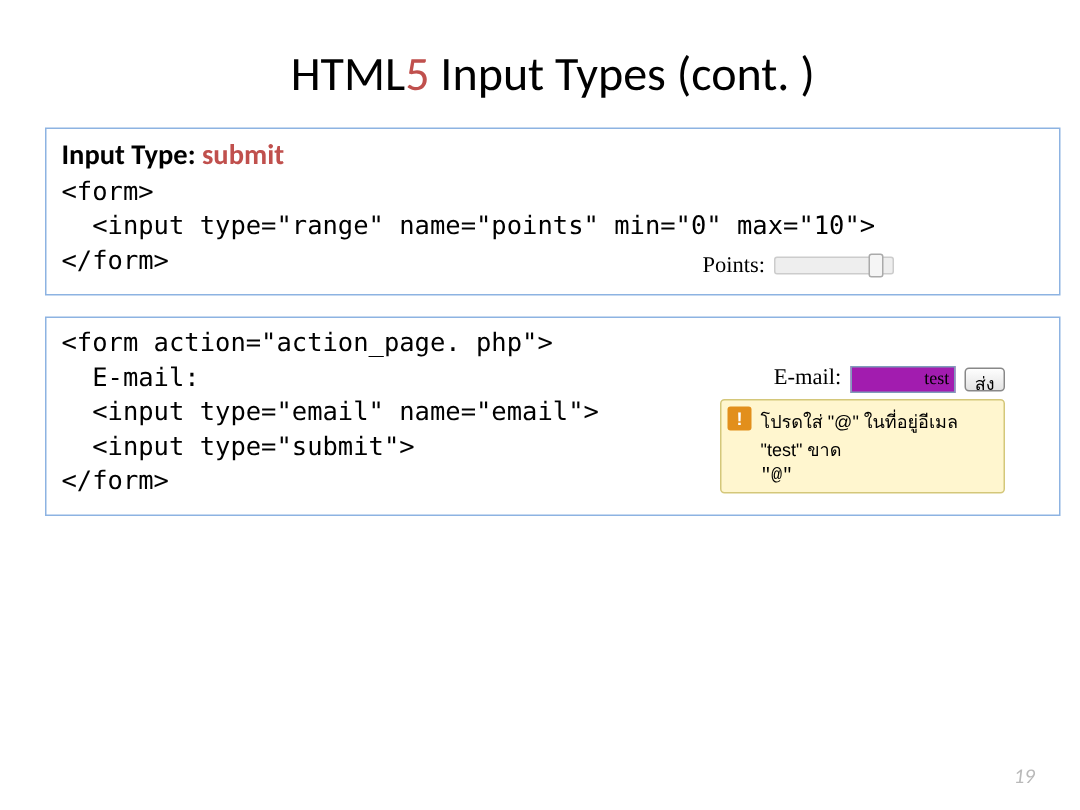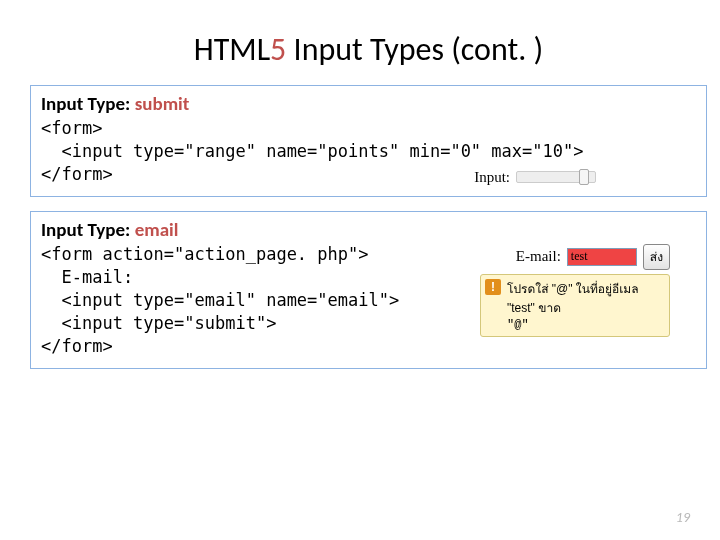--- a/index.html
+++ b/index.html
@@ -67,24 +67,25 @@
     background: #f5f5f5;
     border: 1px solid #aaa;
     border-radius: 2px;
   }
   .textin {
     width: 70px; height: 18px;
     border: 1px solid #7f9db9;
     font-family: "Times New Roman", serif;
     font-size: 12px;
     padding: 0 3px;
-    background: #ef4444;
+    background: #a21caf;
+    text-align: right;
   }
   .ybtn {
-    height: 26px;
+    height: 16px;
     border: 1px solid #888;
     border-radius: 3px;
     background: linear-gradient(#fefefe,#e3e3e3);
     font-size: 12px;
     font-family: Liberation Mono, monospace;
     padding: 0 6px;
   }
   .tooltip {
     background: #fff6cf;
     border: 1px solid #d4c77a;
@@ -128,31 +129,28 @@
   </h1>
 
   <div class="box">
     <div class="sect-title">
       <span>Input Type: </span><span class="kw">submit</span>
     </div>
     <pre class="code">&lt;form&gt;
   &lt;input type="range" name="points" min="0" max="10"&gt;
 &lt;/form&gt;</pre>
     <div class="render render-range">
-      <span>Input:</span>
+      <span>Points:</span>
       <span class="slider">
         <span class="thumb"></span>
       </span>
     </div>
   </div>
 
   <div class="box">
-    <div class="sect-title">
-      <span>Input Type: </span><span class="kw">email</span>
-    </div>
     <pre class="code">&lt;form action="action_page. php"&gt;
   E-mail:
   &lt;input type="email" name="email"&gt;
   &lt;input type="submit"&gt;
 &lt;/form&gt;</pre>
 
     <div class="render render-email">
       <div class="render-email-row">
         <span>E-mail:</span>
         <input class="textin" value="test" style="">

